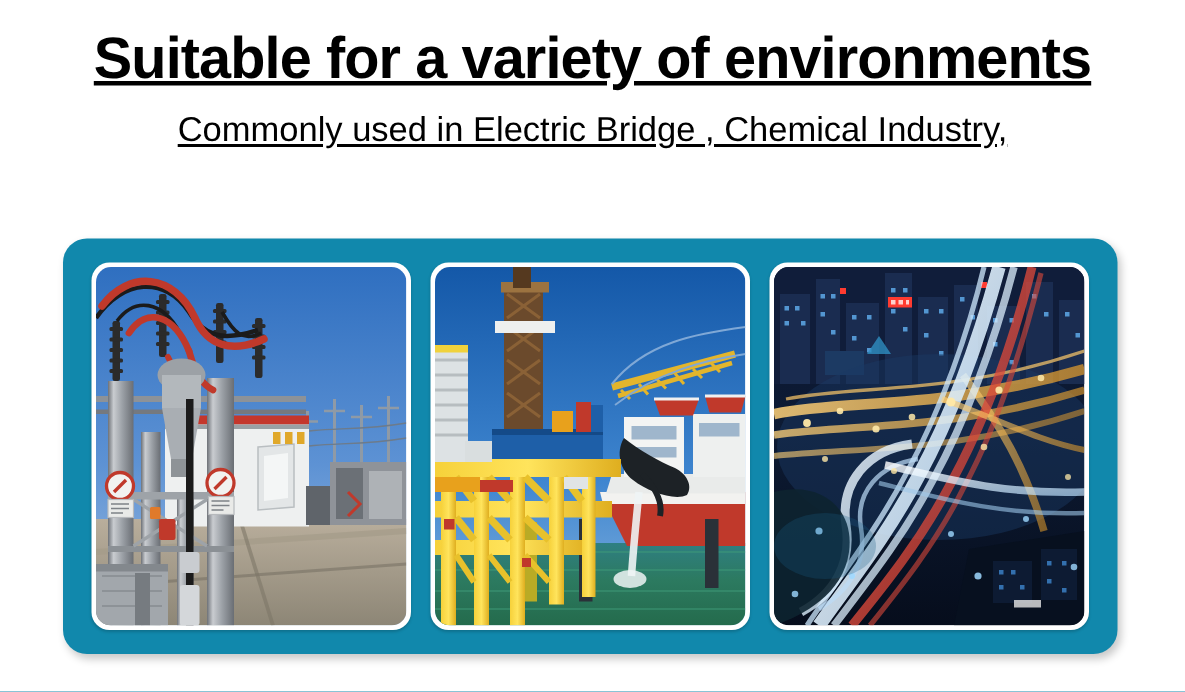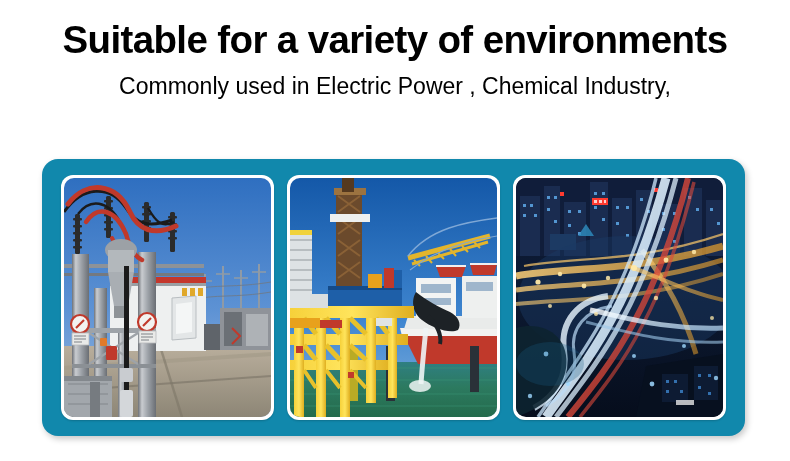--- a/index.html
+++ b/index.html
@@ -15,20 +15,21 @@
     position: relative;
   }
 
   
   .heading-block {
     position: absolute;
     left: 0;
     top: 0;
     width: 790px;
     text-align: center;
+    text-decoration: underline;
   }
   .main-title {
     margin: 0;
     padding: 18px 0 0 0;
     font-family: "Liberation Sans", sans-serif;
     font-weight: bold;
     font-size: 39px;
     line-height: 44px;
     letter-spacing: -0.6px;
     color: #000000;
@@ -88,21 +89,21 @@
     width: 100%;
     height: 100%;
   }
 </style>
 </head>
 <body>
 
 <div class="heading-block">
   <h1 class="main-title">Suitable for a variety of environments</h1>
   <p class="subtitle">
-    <span class="subtitle-line">Commonly used in Electric Power , Chemical Industry,</span>
+    <span class="subtitle-line">Commonly used in Electric Bridge , Chemical Industry,</span>
   </p>
 </div>
 
 <div class="photo-band">
 
   <div class="photo-card">
     <div class="photo-inner">
       <svg viewBox="0 0 207 239" preserveAspectRatio="xMidYMid slice">
         <defs>
           <linearGradient id="sky1" x1="0" y1="0" x2="0" y2="1">

